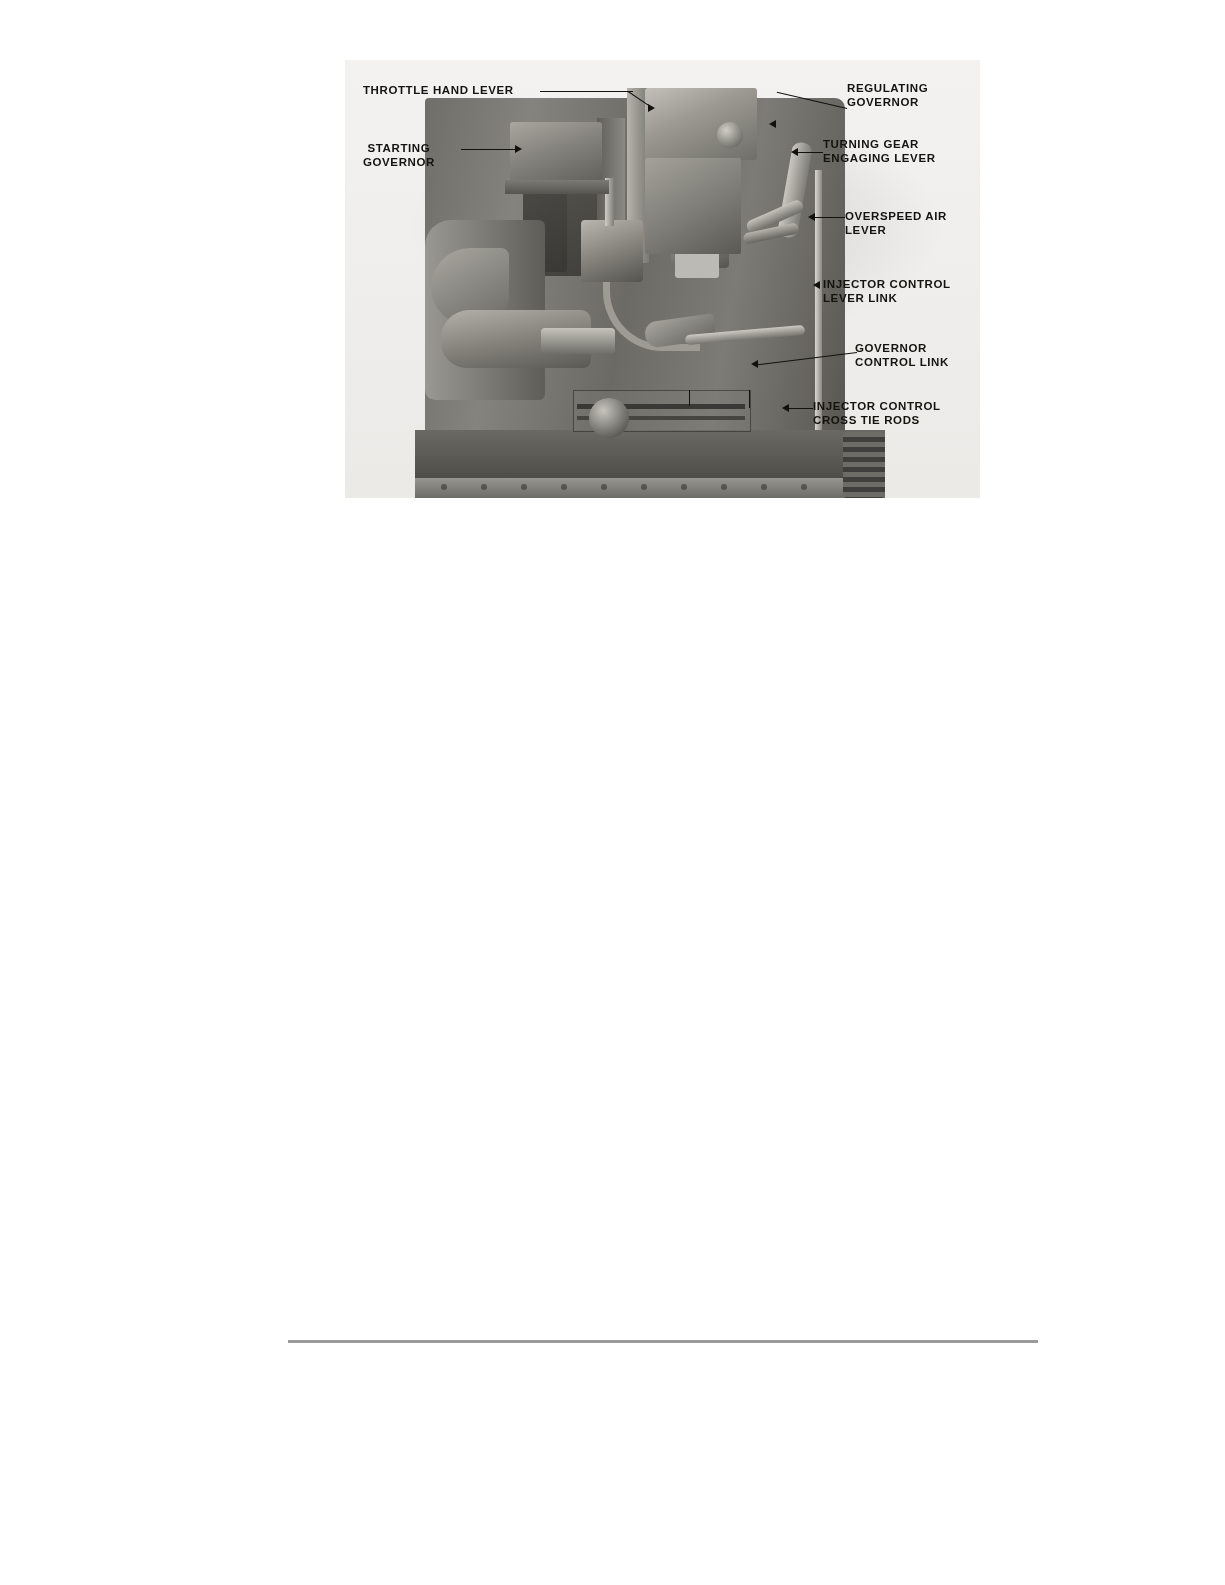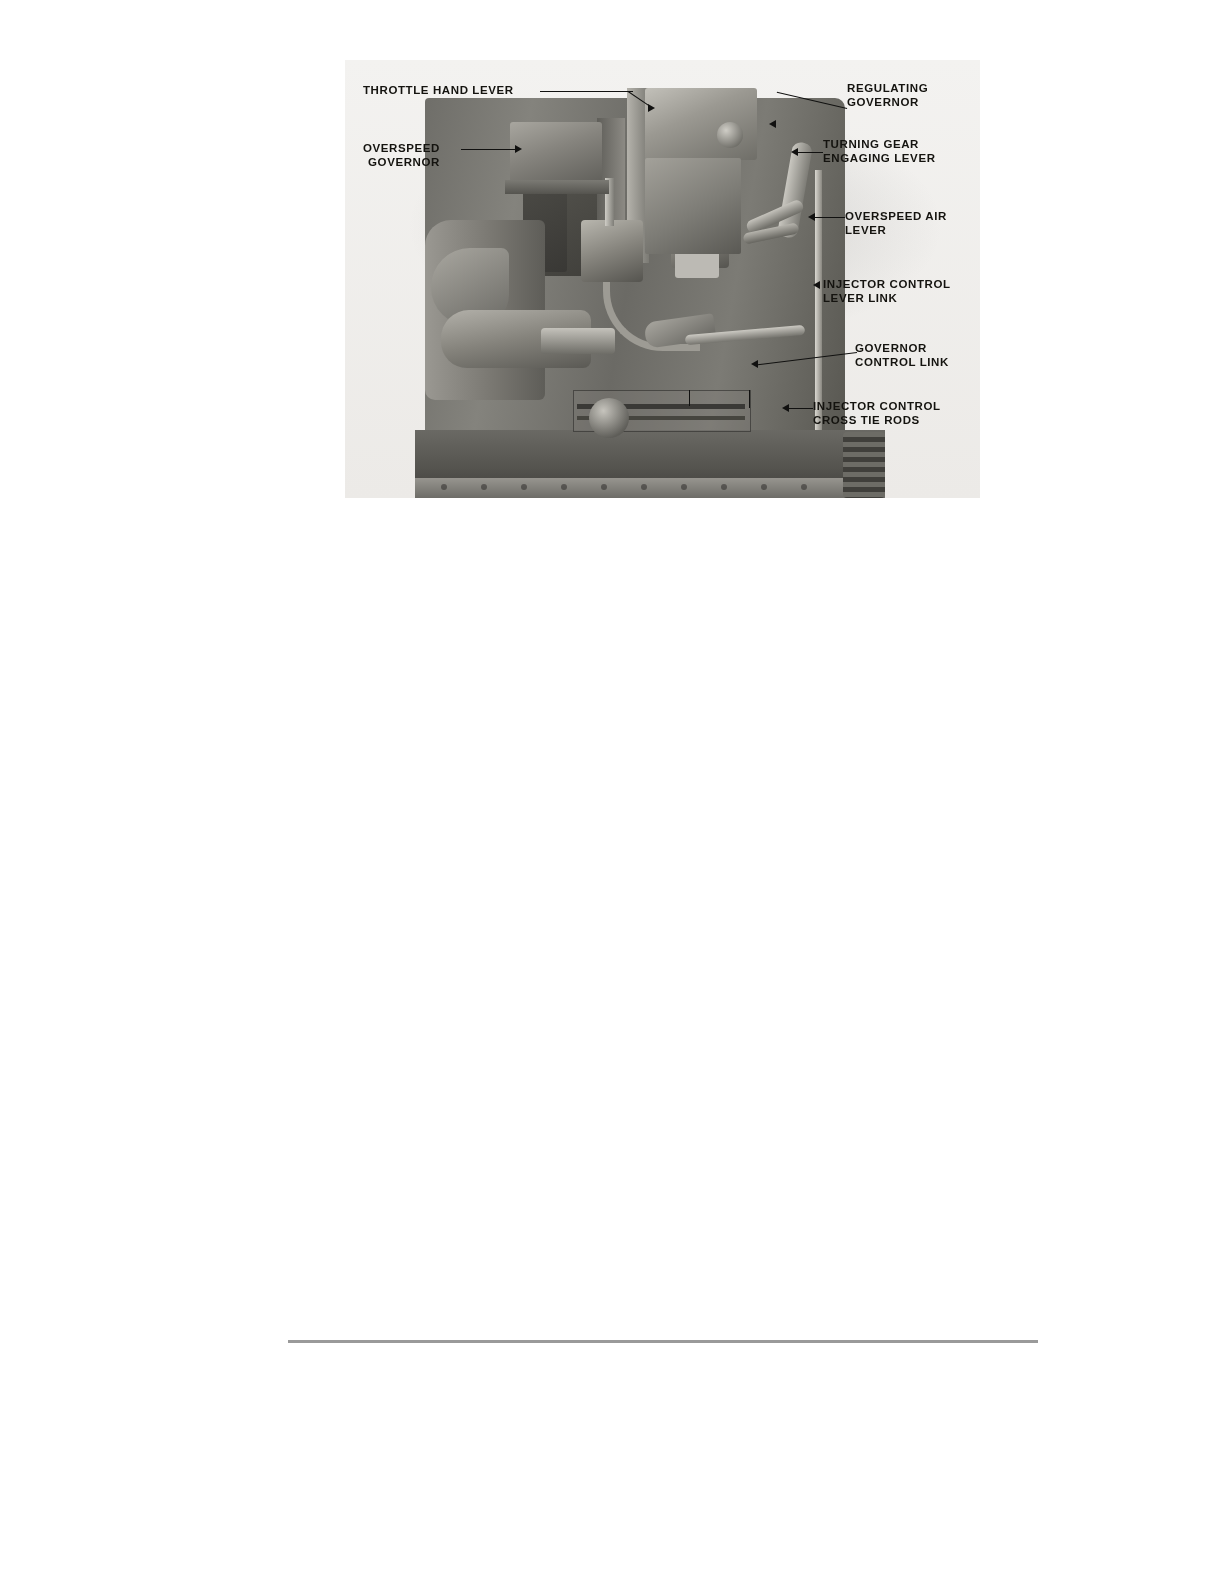--- a/index.html
+++ b/index.html
@@ -263,21 +263,21 @@
     position: absolute;
     font-family: "Liberation Sans", sans-serif;
     font-size: 11.5px;
     font-weight: 700;
     letter-spacing: 0.6px;
     color: #14130f;
     line-height: 13.5px;
     white-space: pre-line;
   }
   .callout.right { text-align: left; }
-  .callout.leftal { text-align: right; }
+  .callout.leftal { text-align: center; }
 
   
   .leader {
     position: absolute;
     background: #111110;
     height: 1.4px;
   }
   .leader.v { width: 1.4px; height: auto; }
   .arrow {
     position: absolute;
@@ -354,21 +354,21 @@
   <div class="rivet" style="left:336px;top:424px;"></div>
   <div class="rivet" style="left:376px;top:424px;"></div>
   <div class="rivet" style="left:416px;top:424px;"></div>
   <div class="rivet" style="left:456px;top:424px;"></div>
 
   <div class="callout leftal" style="left:18px;top:24px;">THROTTLE HAND LEVER</div>
   <div class="leader" style="left:195px;top:31px;width:93px;"></div>
   <div class="leader" style="left:283px;top:31px;width:26px;transform:rotate(34deg);transform-origin:left center;"></div>
   <div class="arrow right" style="left:303px;top:44px;"></div>
 
-  <div class="callout leftal" style="left:18px;top:82px;">OVERSPEED
+  <div class="callout leftal" style="left:18px;top:82px;">STARTING
 GOVERNOR</div>
   <div class="leader" style="left:116px;top:89px;width:56px;"></div>
   <div class="arrow right" style="left:170px;top:85px;"></div>
 
   <div class="callout right" style="left:502px;top:22px;">REGULATING
 GOVERNOR</div>
   <div class="leader" style="left:430px;top:48px;width:72px;transform:rotate(13deg);transform-origin:right center;"></div>
   <div class="arrow left" style="left:424px;top:60px;"></div>
 
   <div class="callout right" style="left:478px;top:78px;">TURNING GEAR

